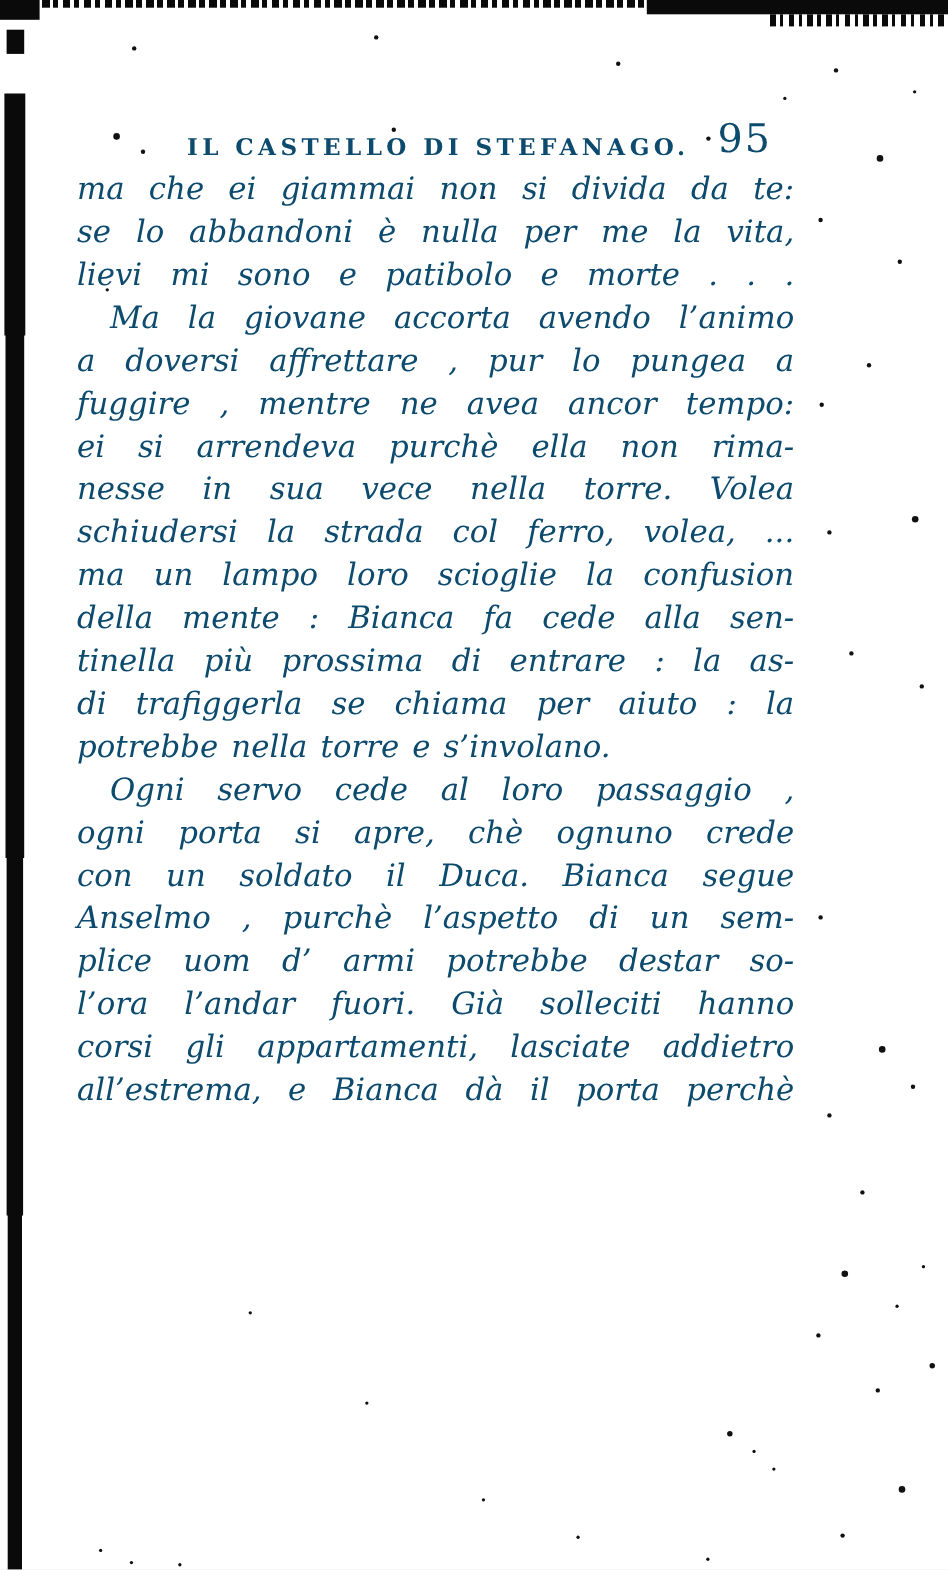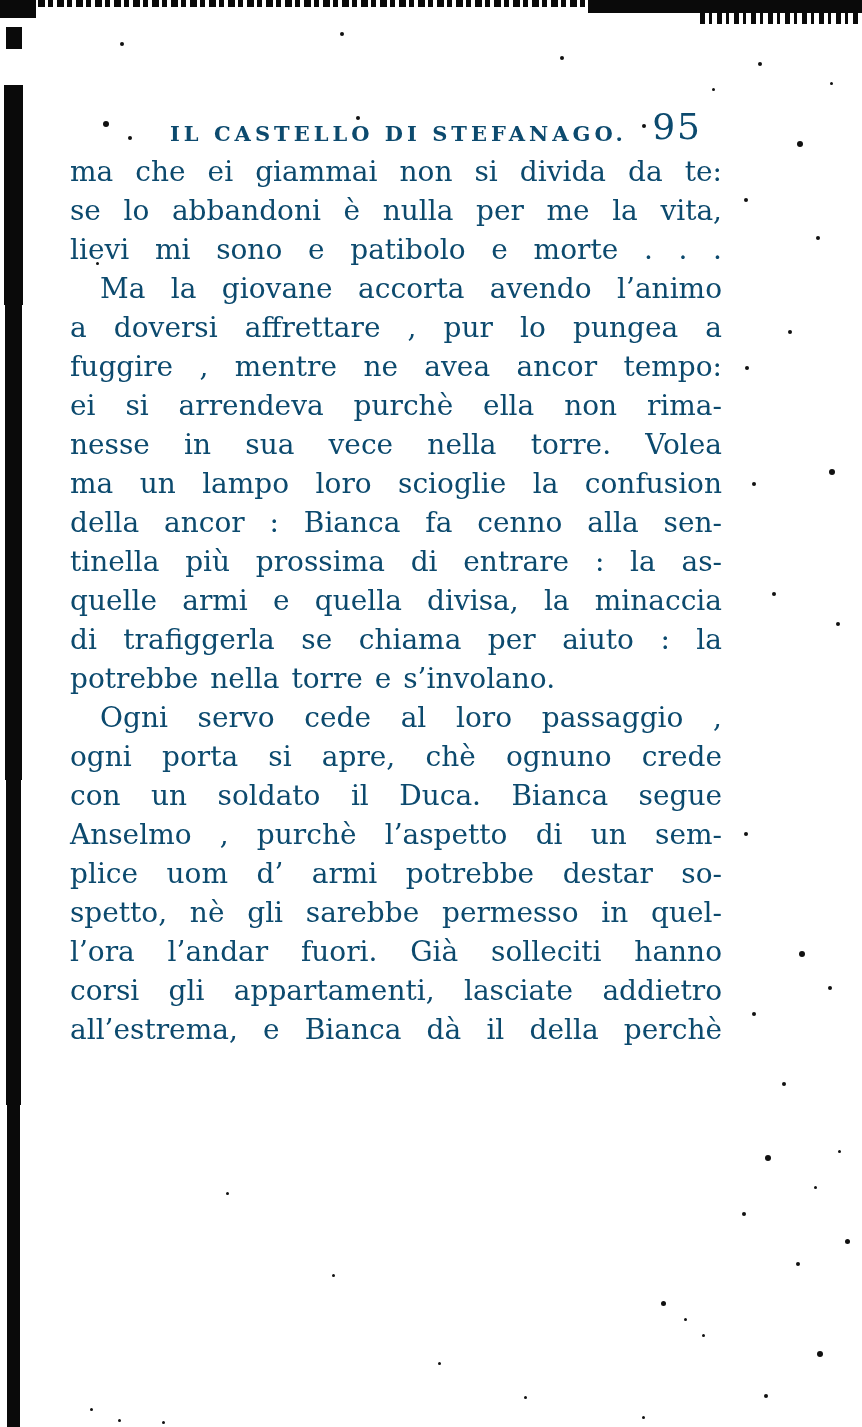--- a/index.html
+++ b/index.html
@@ -68,20 +68,21 @@
   .page-number {
     position: absolute; right: 20px; top: -8px;
     font-size: 36px; letter-spacing: 2px; text-align: right;
   }
   .body-text { position: absolute; left: 0; top: 152px; width: 652px; }
   .line {
     height: 39px; line-height: 39px;
     font-size: 28px; word-spacing: 3px;
     white-space: normal;
     text-align: left;
+    font-style: italic;
   }
   .line.just { text-align: justify; text-align-last: justify; }
   .line.indent { text-indent: 30px; }
 </style>
 </head>
 <body>
 
 <div class="page">
 
   <div class="edge top-band-speckle"></div>
@@ -107,31 +108,30 @@
     </div>
     <div class="body-text">
         <div class="line just">ma che ei giammai non si divida da te:</div>
         <div class="line just">se lo abbandoni è nulla per me la vita,</div>
         <div class="line just">lievi mi sono e patibolo e morte . . .</div>
         <div class="line just indent">Ma la giovane accorta avendo l’animo</div>
         <div class="line just">a doversi affrettare , pur lo pungea a</div>
         <div class="line just">fuggire , mentre ne avea ancor tempo:</div>
         <div class="line just">ei si arrendeva purchè ella non rima-</div>
         <div class="line just">nesse in sua vece nella torre. Volea</div>
+        <div class="line just">schiudersi la strada col ferro, volea, ...</div>
         <div class="line just">ma un lampo loro scioglie la confusion</div>
-        <div class="line just">della ancor : Bianca fa cenno alla sen-</div>
+        <div class="line just">della mente : Bianca fa cede alla sen-</div>
         <div class="line just">tinella più prossima di entrare : la as-</div>
-        <div class="line just">quelle armi e quella divisa, la minaccia</div>
         <div class="line just">di trafiggerla se chiama per aiuto : la</div>
         <div class="line">potrebbe nella torre e s’involano.</div>
         <div class="line just indent">Ogni servo cede al loro passaggio ,</div>
         <div class="line just">ogni porta si apre, chè ognuno crede</div>
         <div class="line just">con un soldato il Duca. Bianca segue</div>
         <div class="line just">Anselmo , purchè l’aspetto di un sem-</div>
         <div class="line just">plice uom d’ armi potrebbe destar so-</div>
-        <div class="line just">spetto, nè gli sarebbe permesso in quel-</div>
         <div class="line just">l’ora l’andar fuori. Già solleciti hanno</div>
         <div class="line just">corsi gli appartamenti, lasciate addietro</div>
-        <div class="line just">all’estrema, e Bianca dà il della perchè</div>
+        <div class="line just">all’estrema, e Bianca dà il porta perchè</div>
       </div>
   </div>
 
 </div>
 
 </body></html>

